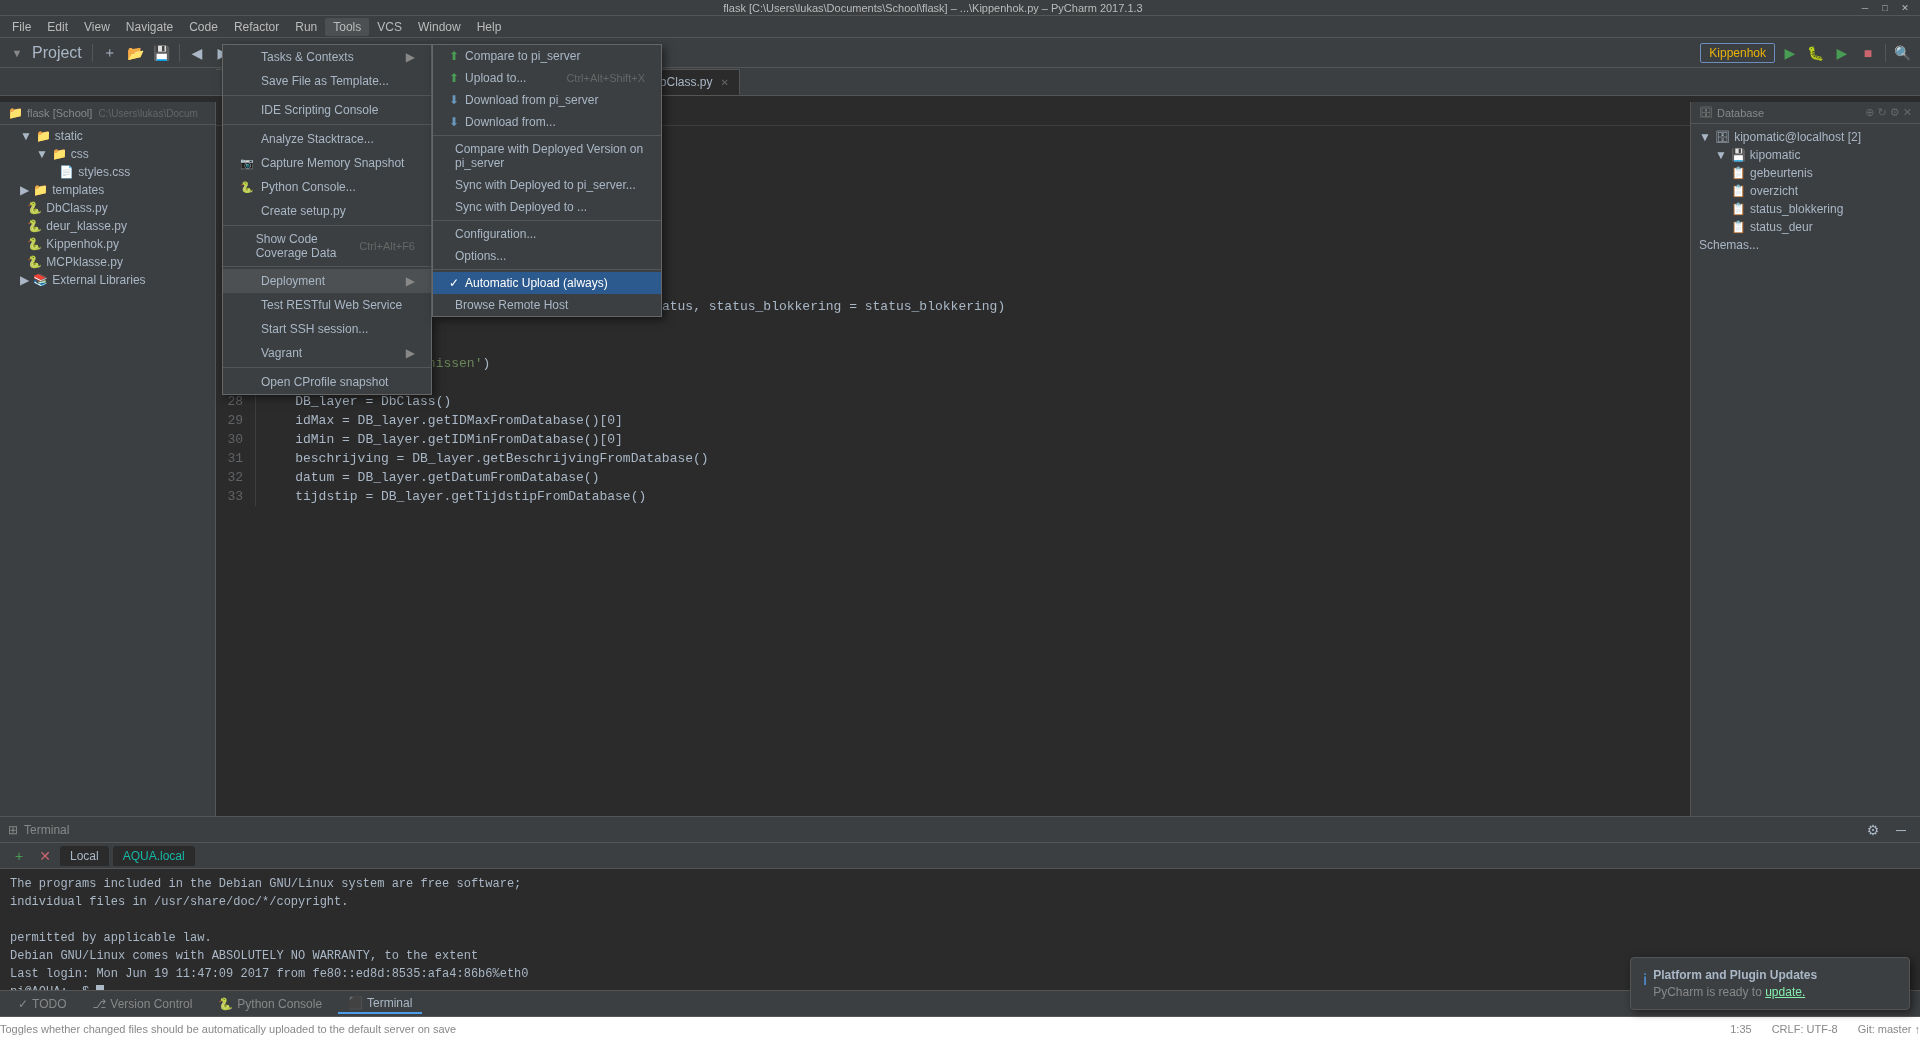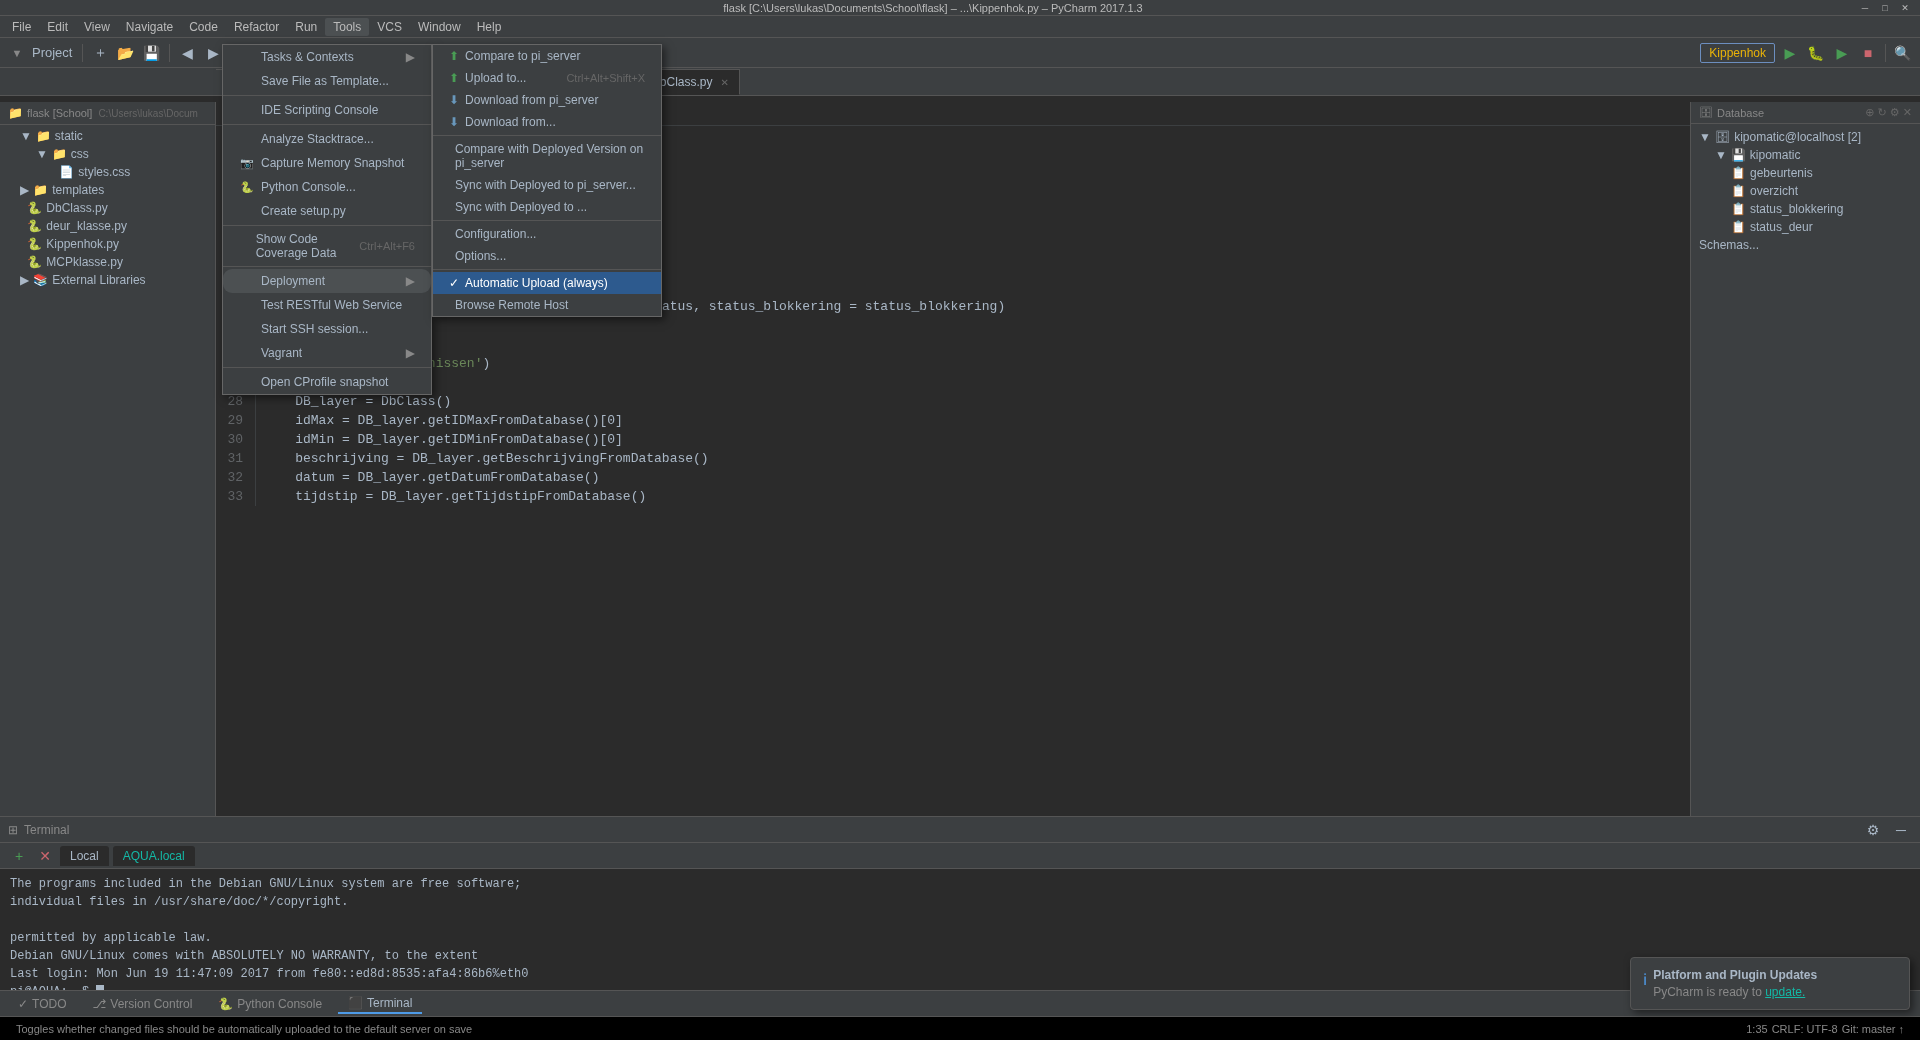--- a/index.html
+++ b/index.html
@@ -278,28 +278,28 @@
       line-height: 18px;
     }
 
     
     #status-bar {
       position: absolute;
       bottom: 0;
       left: 0;
       right: 0;
       height: 24px;
-      background: #000000;
-      display: flex;
-      align-items: center;
-      padding: 0 16px;
+      background: #ffffff;
+      display: flex;
+      align-items: center;
+      padding: 0 0;
       font-size: 11px;
       color: #888;
       border-top: 1px solid #555;
-      gap: 4px;
+      gap: 20px;
       z-index: 50;
     }
 
     
     #tools-menu {
       position: absolute;
       top: 44px;
       left: 222px;
       width: 210px;
       background: #3c3f41;
@@ -384,21 +384,21 @@
       font-size: 12px;
       color: #a9b7c6;
       font-weight: bold;
     }
     .notif-body {
       font-size: 12px;
       color: #888;
       margin-top: 3px;
     }
     .notif-link {
-      color: #14b8a6;
+      color: #86efac;
       cursor: pointer;
       text-decoration: underline;
     }
 
     
     #bottom-tool-tabs {
       position: absolute;
       bottom: 24px;
       left: 0;
       right: 0;
@@ -447,21 +447,21 @@
   <span class="menu-item active">Tools</span>
   <span class="menu-item">VCS</span>
   <span class="menu-item">Window</span>
   <span class="menu-item">Help</span>
 </div>
 
 <div id="toolbar">
   <div class="toolbar-btn">
     <span style="font-size:11px; color:#888;">▼</span>
   </div>
-  <span style="font-size:13px; color:#a9b7c6; margin-right:4px;">Project</span>
+  <span style="font-size:16px; color:#a9b7c6; margin-right:4px;">Project</span>
   <div class="toolbar-separator"></div>
   <div class="toolbar-btn" title="New">＋</div>
   <div class="toolbar-btn" title="Open">📂</div>
   <div class="toolbar-btn" title="Save">💾</div>
   <div class="toolbar-separator"></div>
   <div class="toolbar-btn">◀</div>
   <div class="toolbar-btn">▶</div>
   <div class="toolbar-separator"></div>
   <div class="toolbar-btn">↺</div>
   <div class="toolbar-btn">⚙</div>
@@ -765,21 +765,21 @@
     <span class="menu-icon"></span>
     <span>Create setup.py</span>
   </div>
   <div class="menu-separator"></div>
   <div class="menu-dropdown-item">
     <span class="menu-icon"></span>
     <span>Show Code Coverage Data</span>
     <span class="shortcut">Ctrl+Alt+F6</span>
   </div>
   <div class="menu-separator"></div>
-  <div class="menu-dropdown-item" style="background:#4c5052;border-radius:9px;">
+  <div class="menu-dropdown-item" style="background:#4c5052;">
     <span class="menu-icon"></span>
     <span>Deployment</span>
     <span class="arrow">▶</span>
   </div>
   <div class="menu-dropdown-item">
     <span class="menu-icon"></span>
     <span>Test RESTful Web Service</span>
   </div>
   <div class="menu-dropdown-item">
     <span class="menu-icon"></span>

